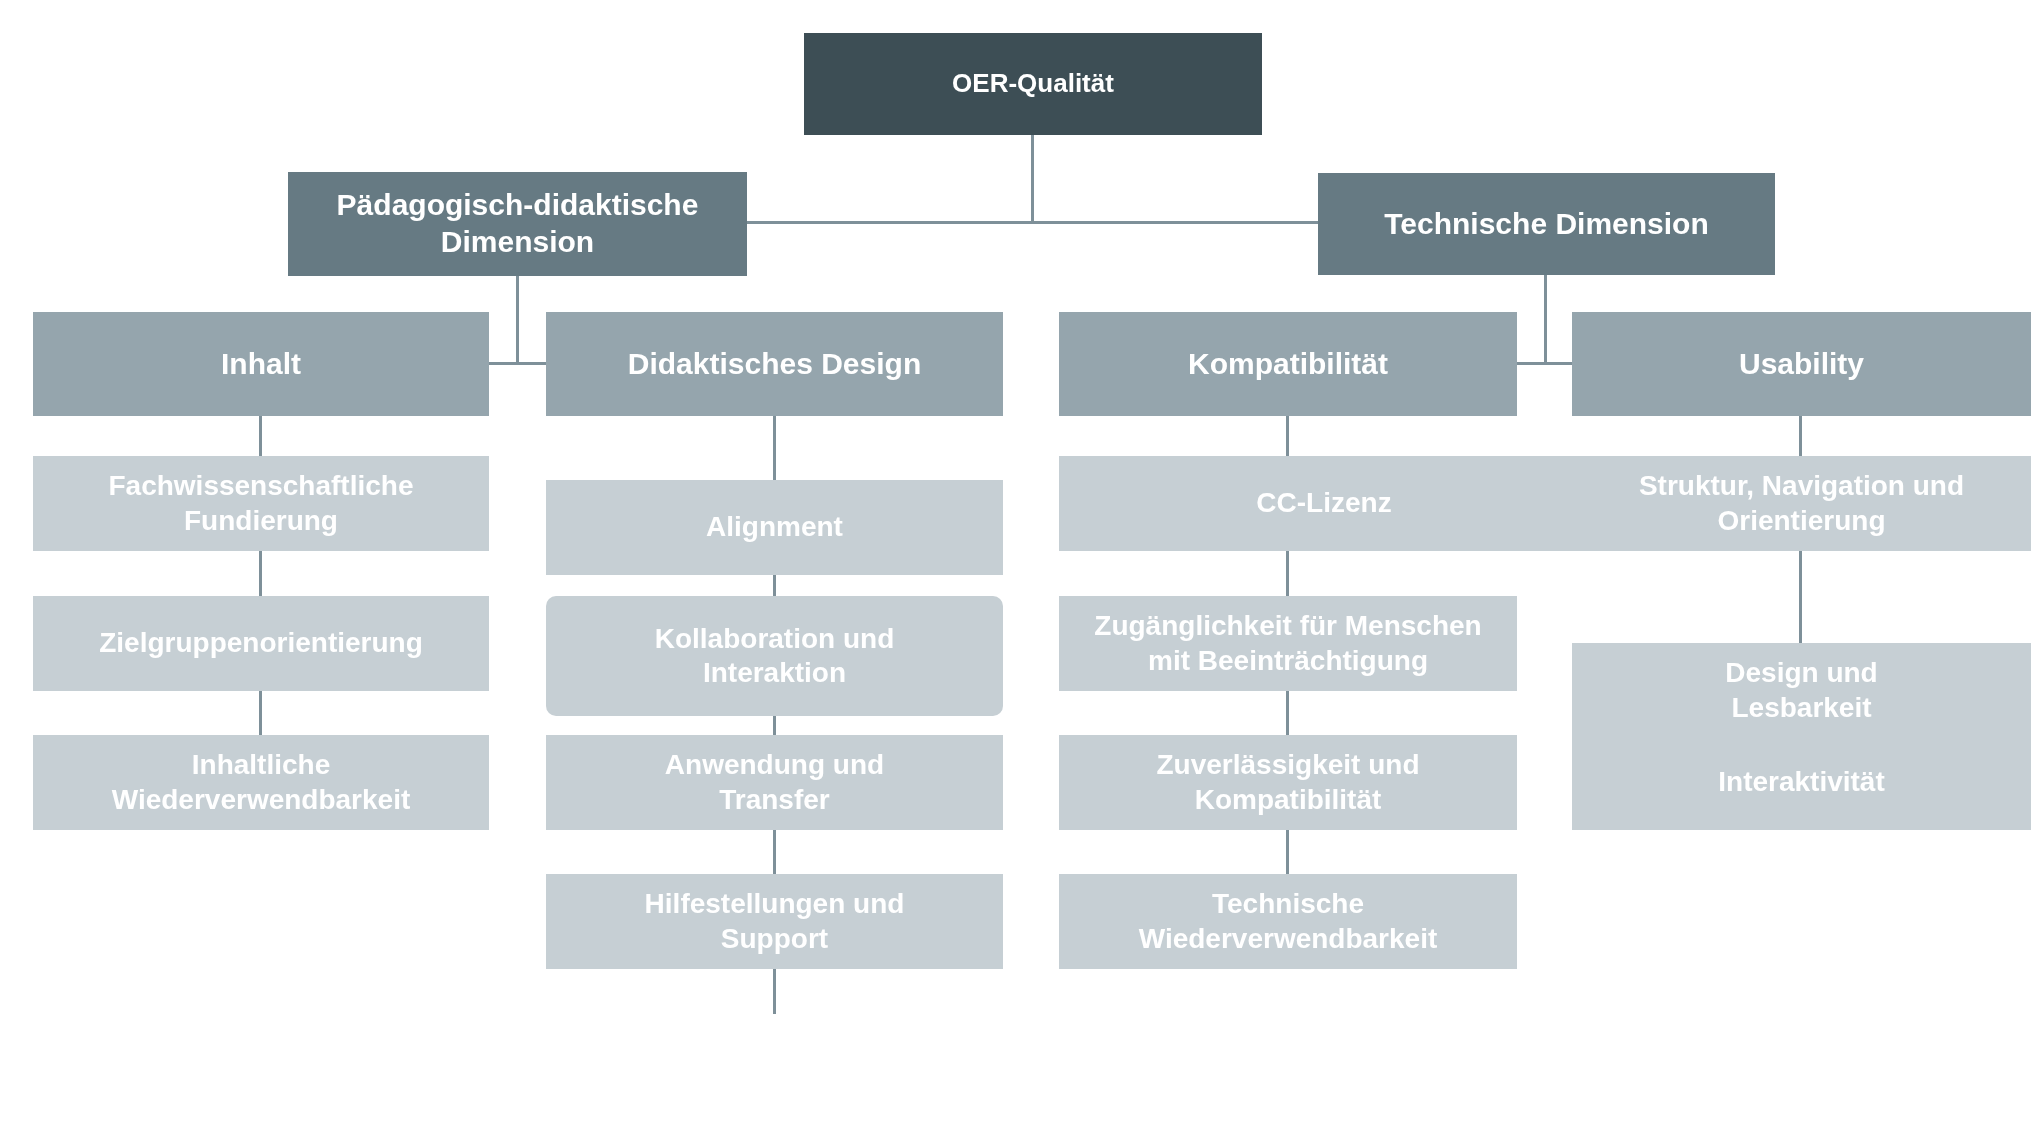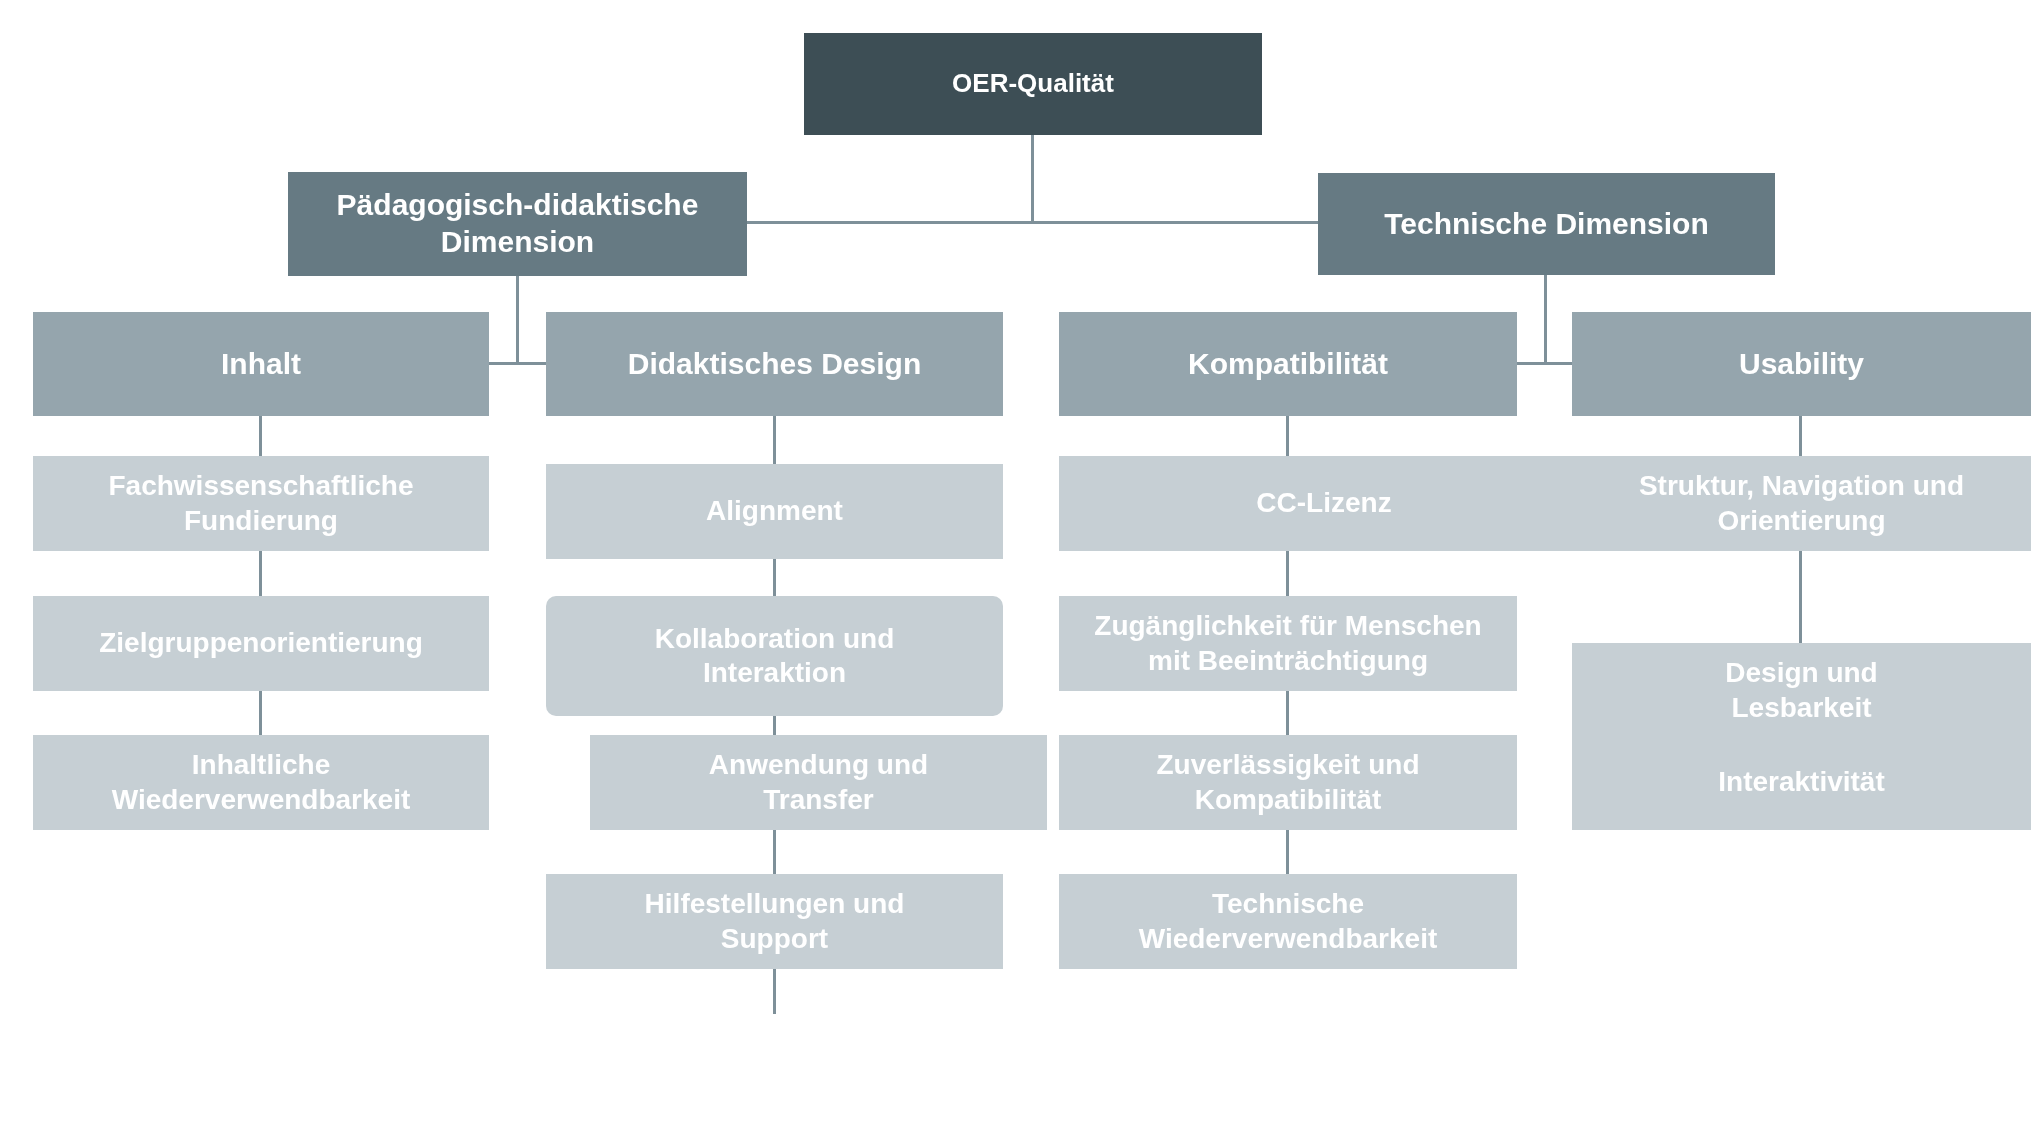--- a/index.html
+++ b/index.html
@@ -65,24 +65,24 @@
   <div class="box colhead" style="left:546px; top:312px; width:457px; height:104px;">Didaktisches Design</div>
   <div class="box colhead" style="left:1059px; top:312px; width:458px; height:104px;">Kompatibilität</div>
   <div class="box colhead" style="left:1572px; top:312px; width:459px; height:104px;">Usability</div>
 
   <div class="box item" style="left:33px; top:456px; width:456px; height:95px;">Fachwissenschaftliche
 Fundierung</div>
   <div class="box item" style="left:33px; top:596px; width:456px; height:95px;">Zielgruppenorientierung</div>
   <div class="box item" style="left:33px; top:735px; width:456px; height:95px;">Inhaltliche
 Wiederverwendbarkeit</div>
 
-  <div class="box item" style="left:546px; top:464px; width:457px; height:95px;">Alignment</div>
+  <div class="box item" style="left:546px; top:480px; width:457px; height:95px;">Alignment</div>
   <div class="box item" style="left:546px; top:596px; width:457px; height:120px;border-radius:10px;">Kollaboration und
 Interaktion</div>
-  <div class="box item" style="left:546px; top:735px; width:457px; height:95px;margin-left:44px;">Anwendung und
+  <div class="box item" style="left:546px; top:735px; width:457px; height:95px;">Anwendung und
 Transfer</div>
   <div class="box item" style="left:546px; top:874px; width:457px; height:95px;">Hilfestellungen und
 Support</div>
 
   <div class="box item" style="left:1059px; top:456px; width:530px; height:95px;">CC-Lizenz</div>
   <div class="box item" style="left:1059px; top:596px; width:458px; height:95px;">Zugänglichkeit für Menschen
 mit Beeinträchtigung</div>
   <div class="box item" style="left:1059px; top:735px; width:458px; height:95px;">Zuverlässigkeit und
 Kompatibilität</div>
   <div class="box item" style="left:1059px; top:874px; width:458px; height:95px;">Technische

